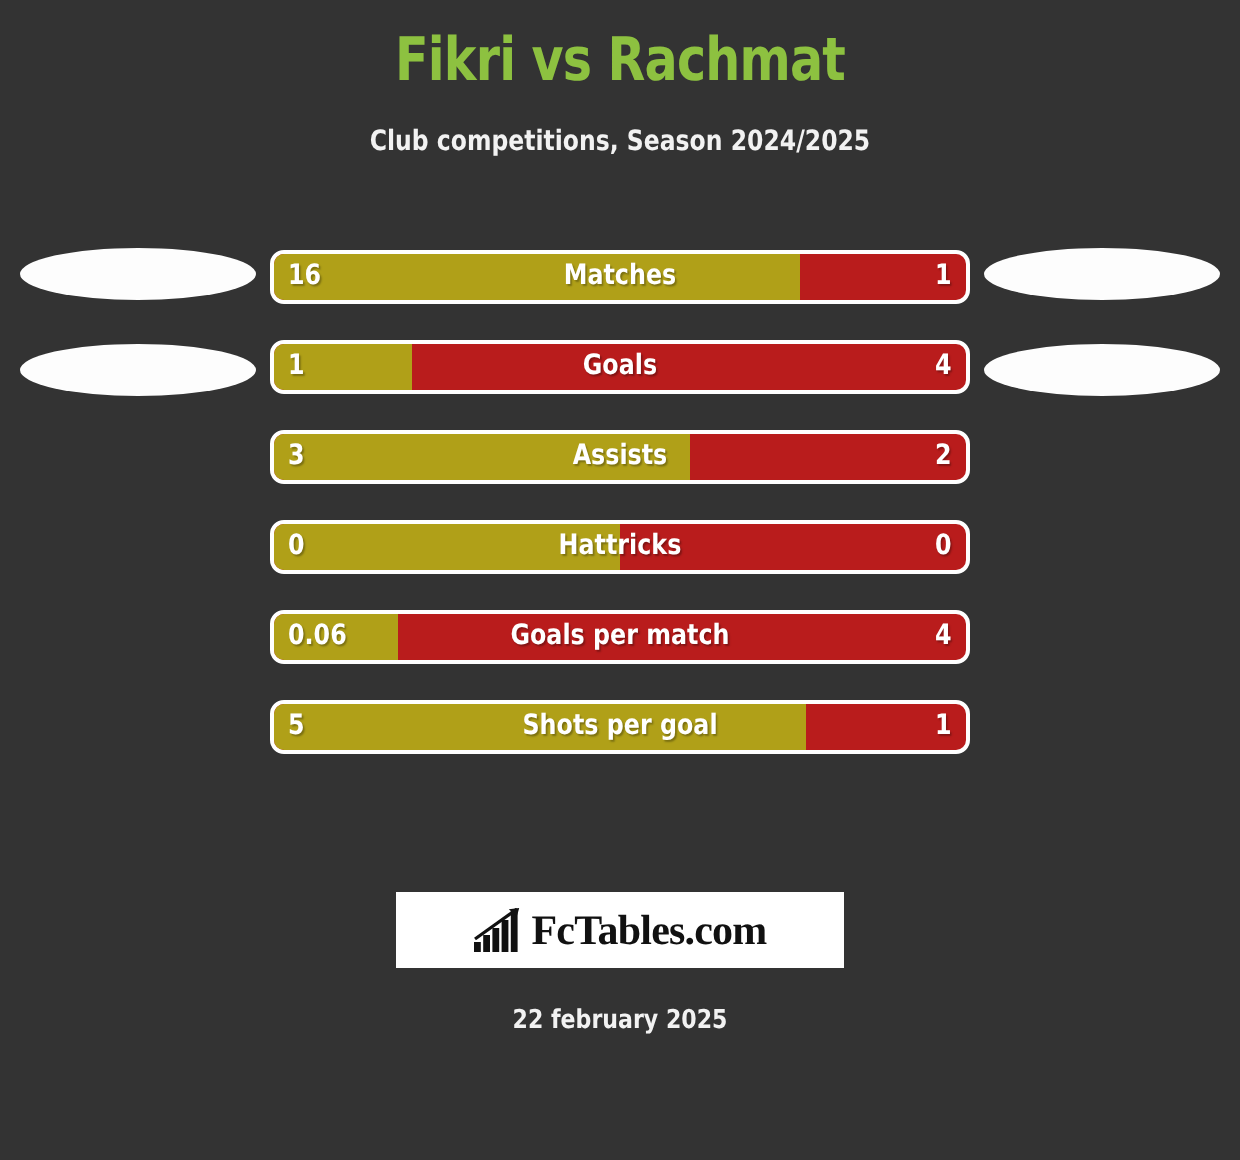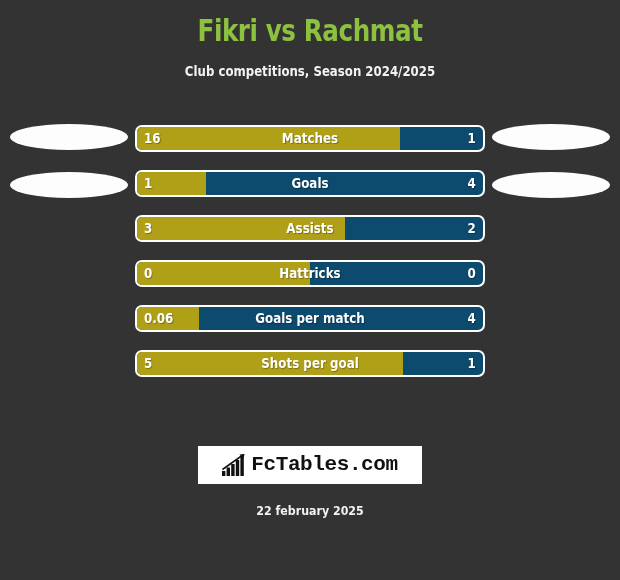--- a/index.html
+++ b/index.html
@@ -66,21 +66,21 @@
     width: 350px;
   }
   .stat-row {
     position: relative;
     height: 27px;
     margin-bottom: 18px;
     border: 2px solid #ffffff;
     border-radius: 7px;
     box-sizing: border-box;
     overflow: hidden;
-    background: #0c4a6e;
+    background: #b91c1c;
   }
   .stat-fill {
     position: absolute;
     left: 0; top: 0; bottom: 0;
     background: #B0A018;
   }
   .stat-home, .stat-away, .stat-label {
     position: absolute;
     top: 0;
     line-height: 23px;
@@ -110,21 +110,21 @@
     display: flex;
     align-items: center;
     justify-content: center;
     gap: 5px;
   }
   .logo-icon { width: 24px; height: 22px; display: block; }
   .logo-text {
     color: #111111;
     font-size: 21px;
     font-weight: bold;
-    font-family: Liberation Mono, monospace;
+    font-family: Liberation Serif, serif;
     letter-spacing: -0.4px;
     line-height: 22px;
   }
 
   
   .footer-date {
     position: absolute;
     left: 0; right: 0;
     top: 503px;
     text-align: center;

